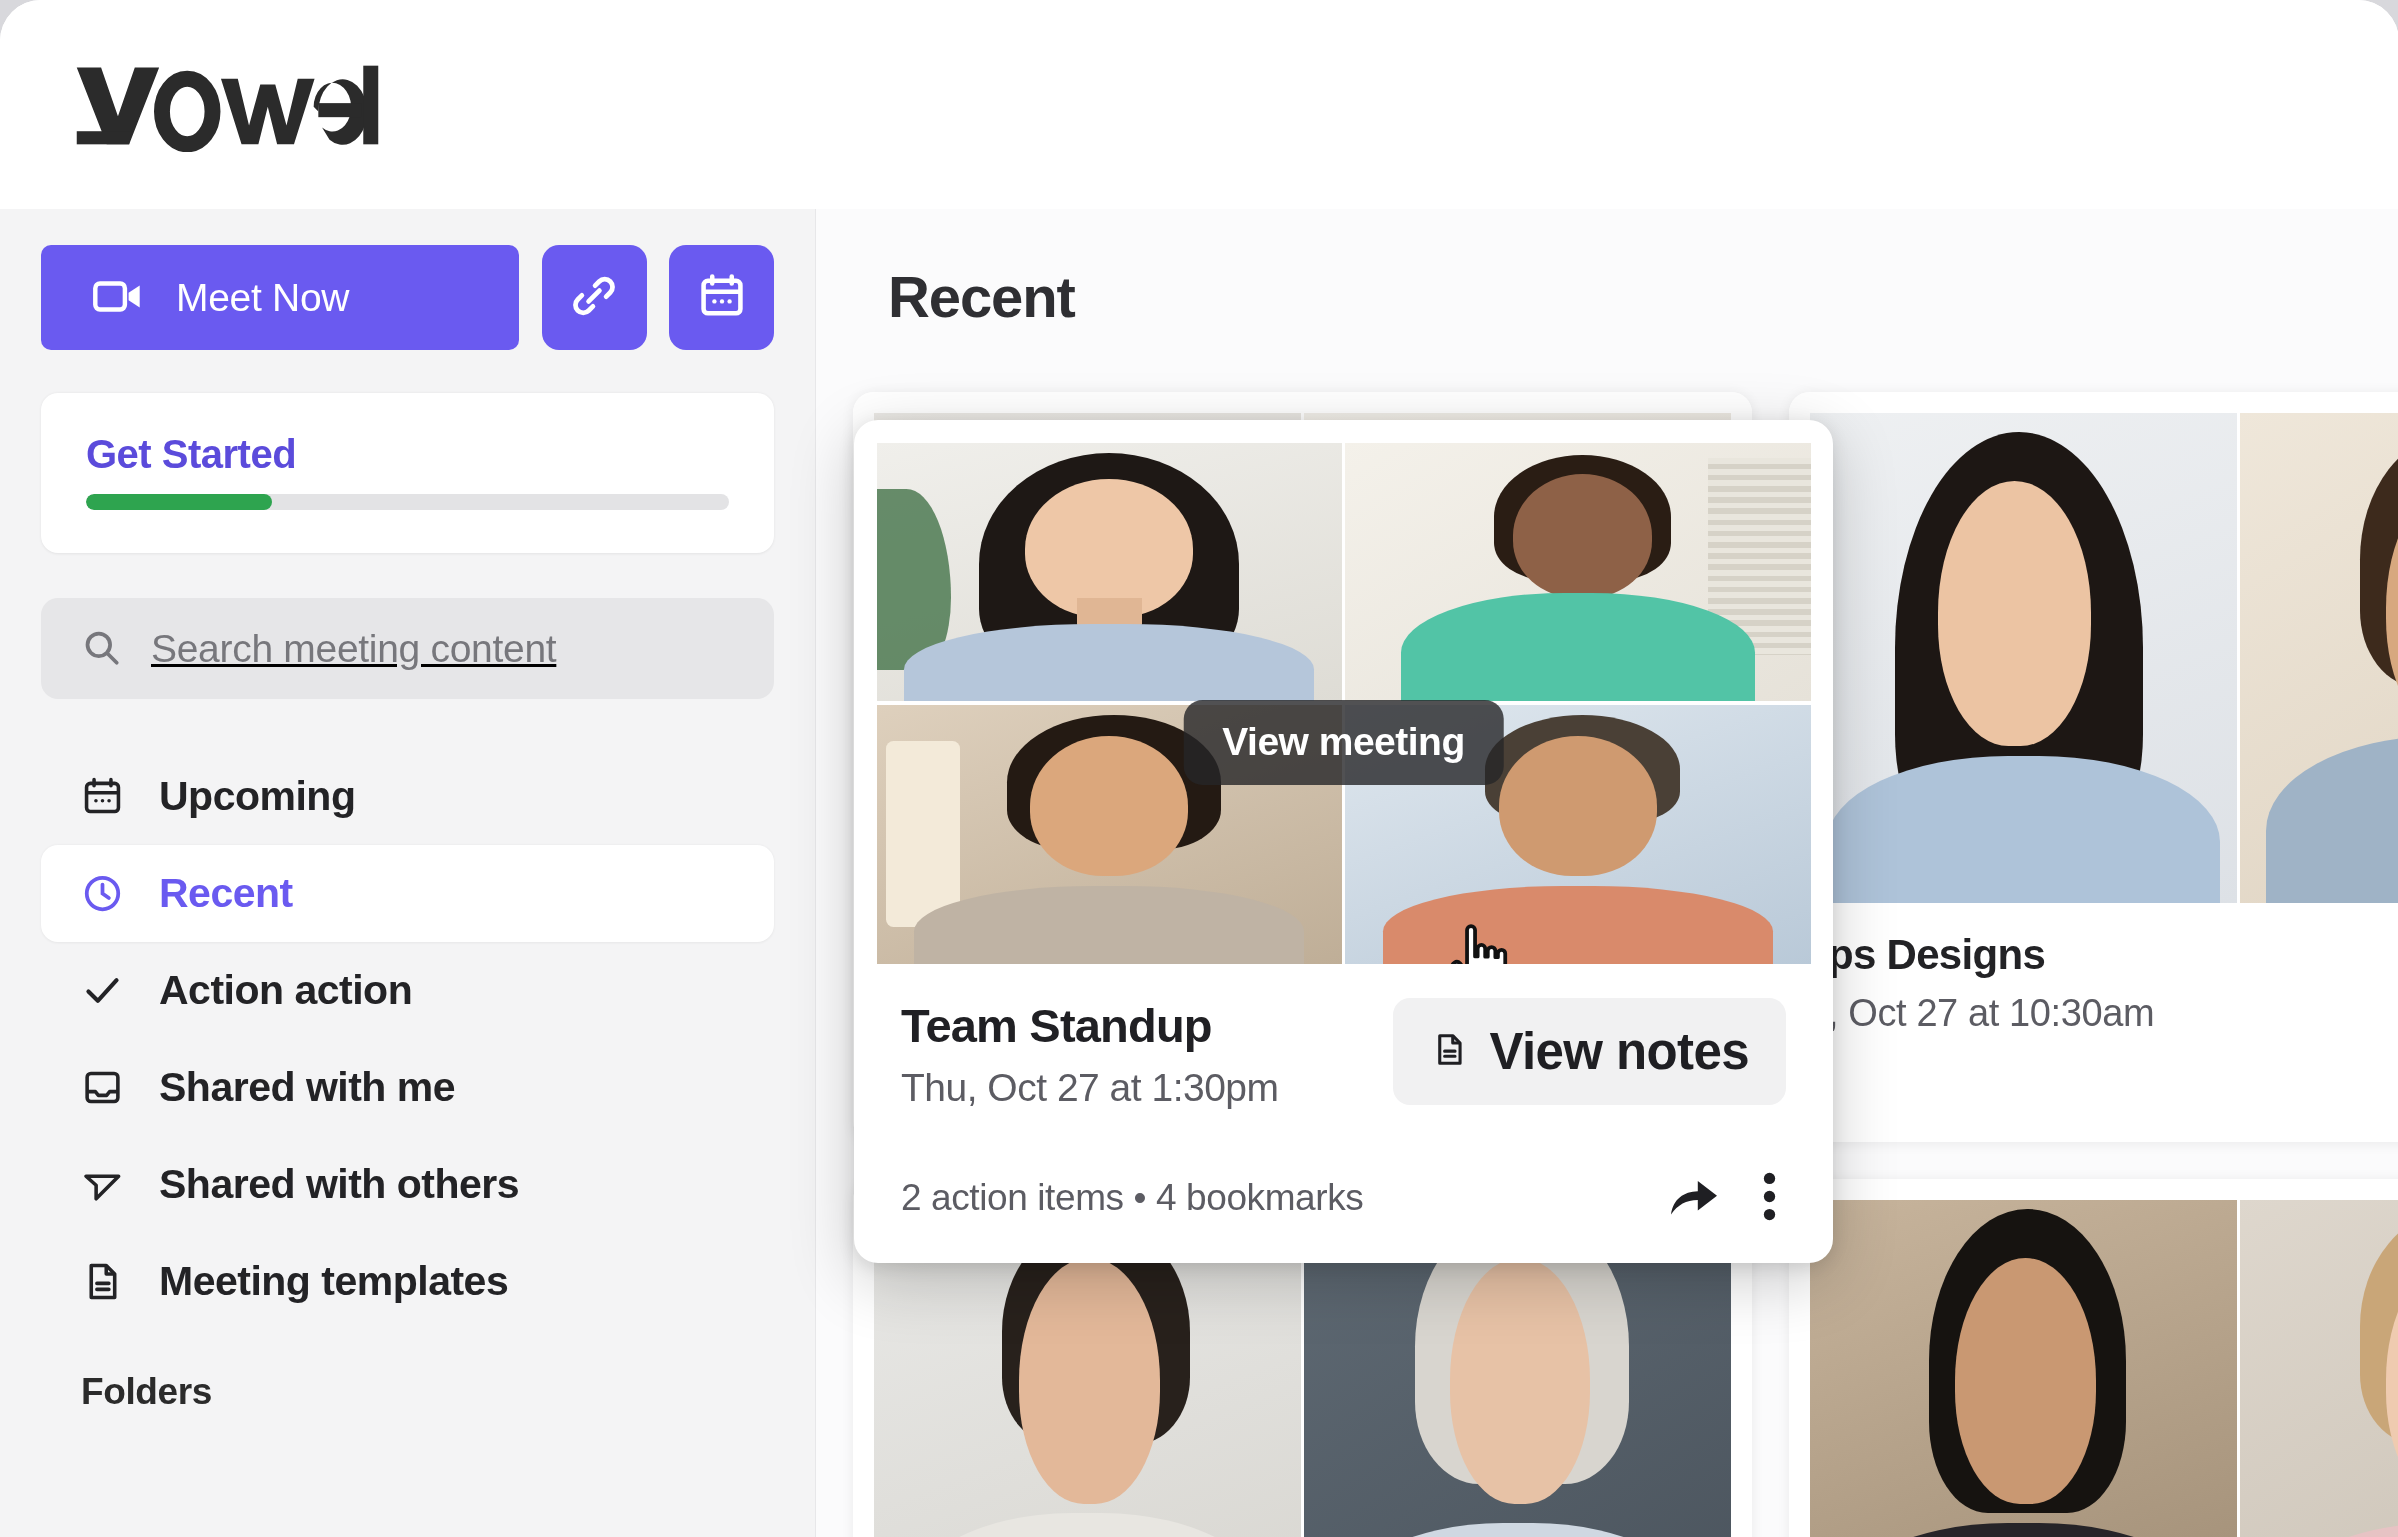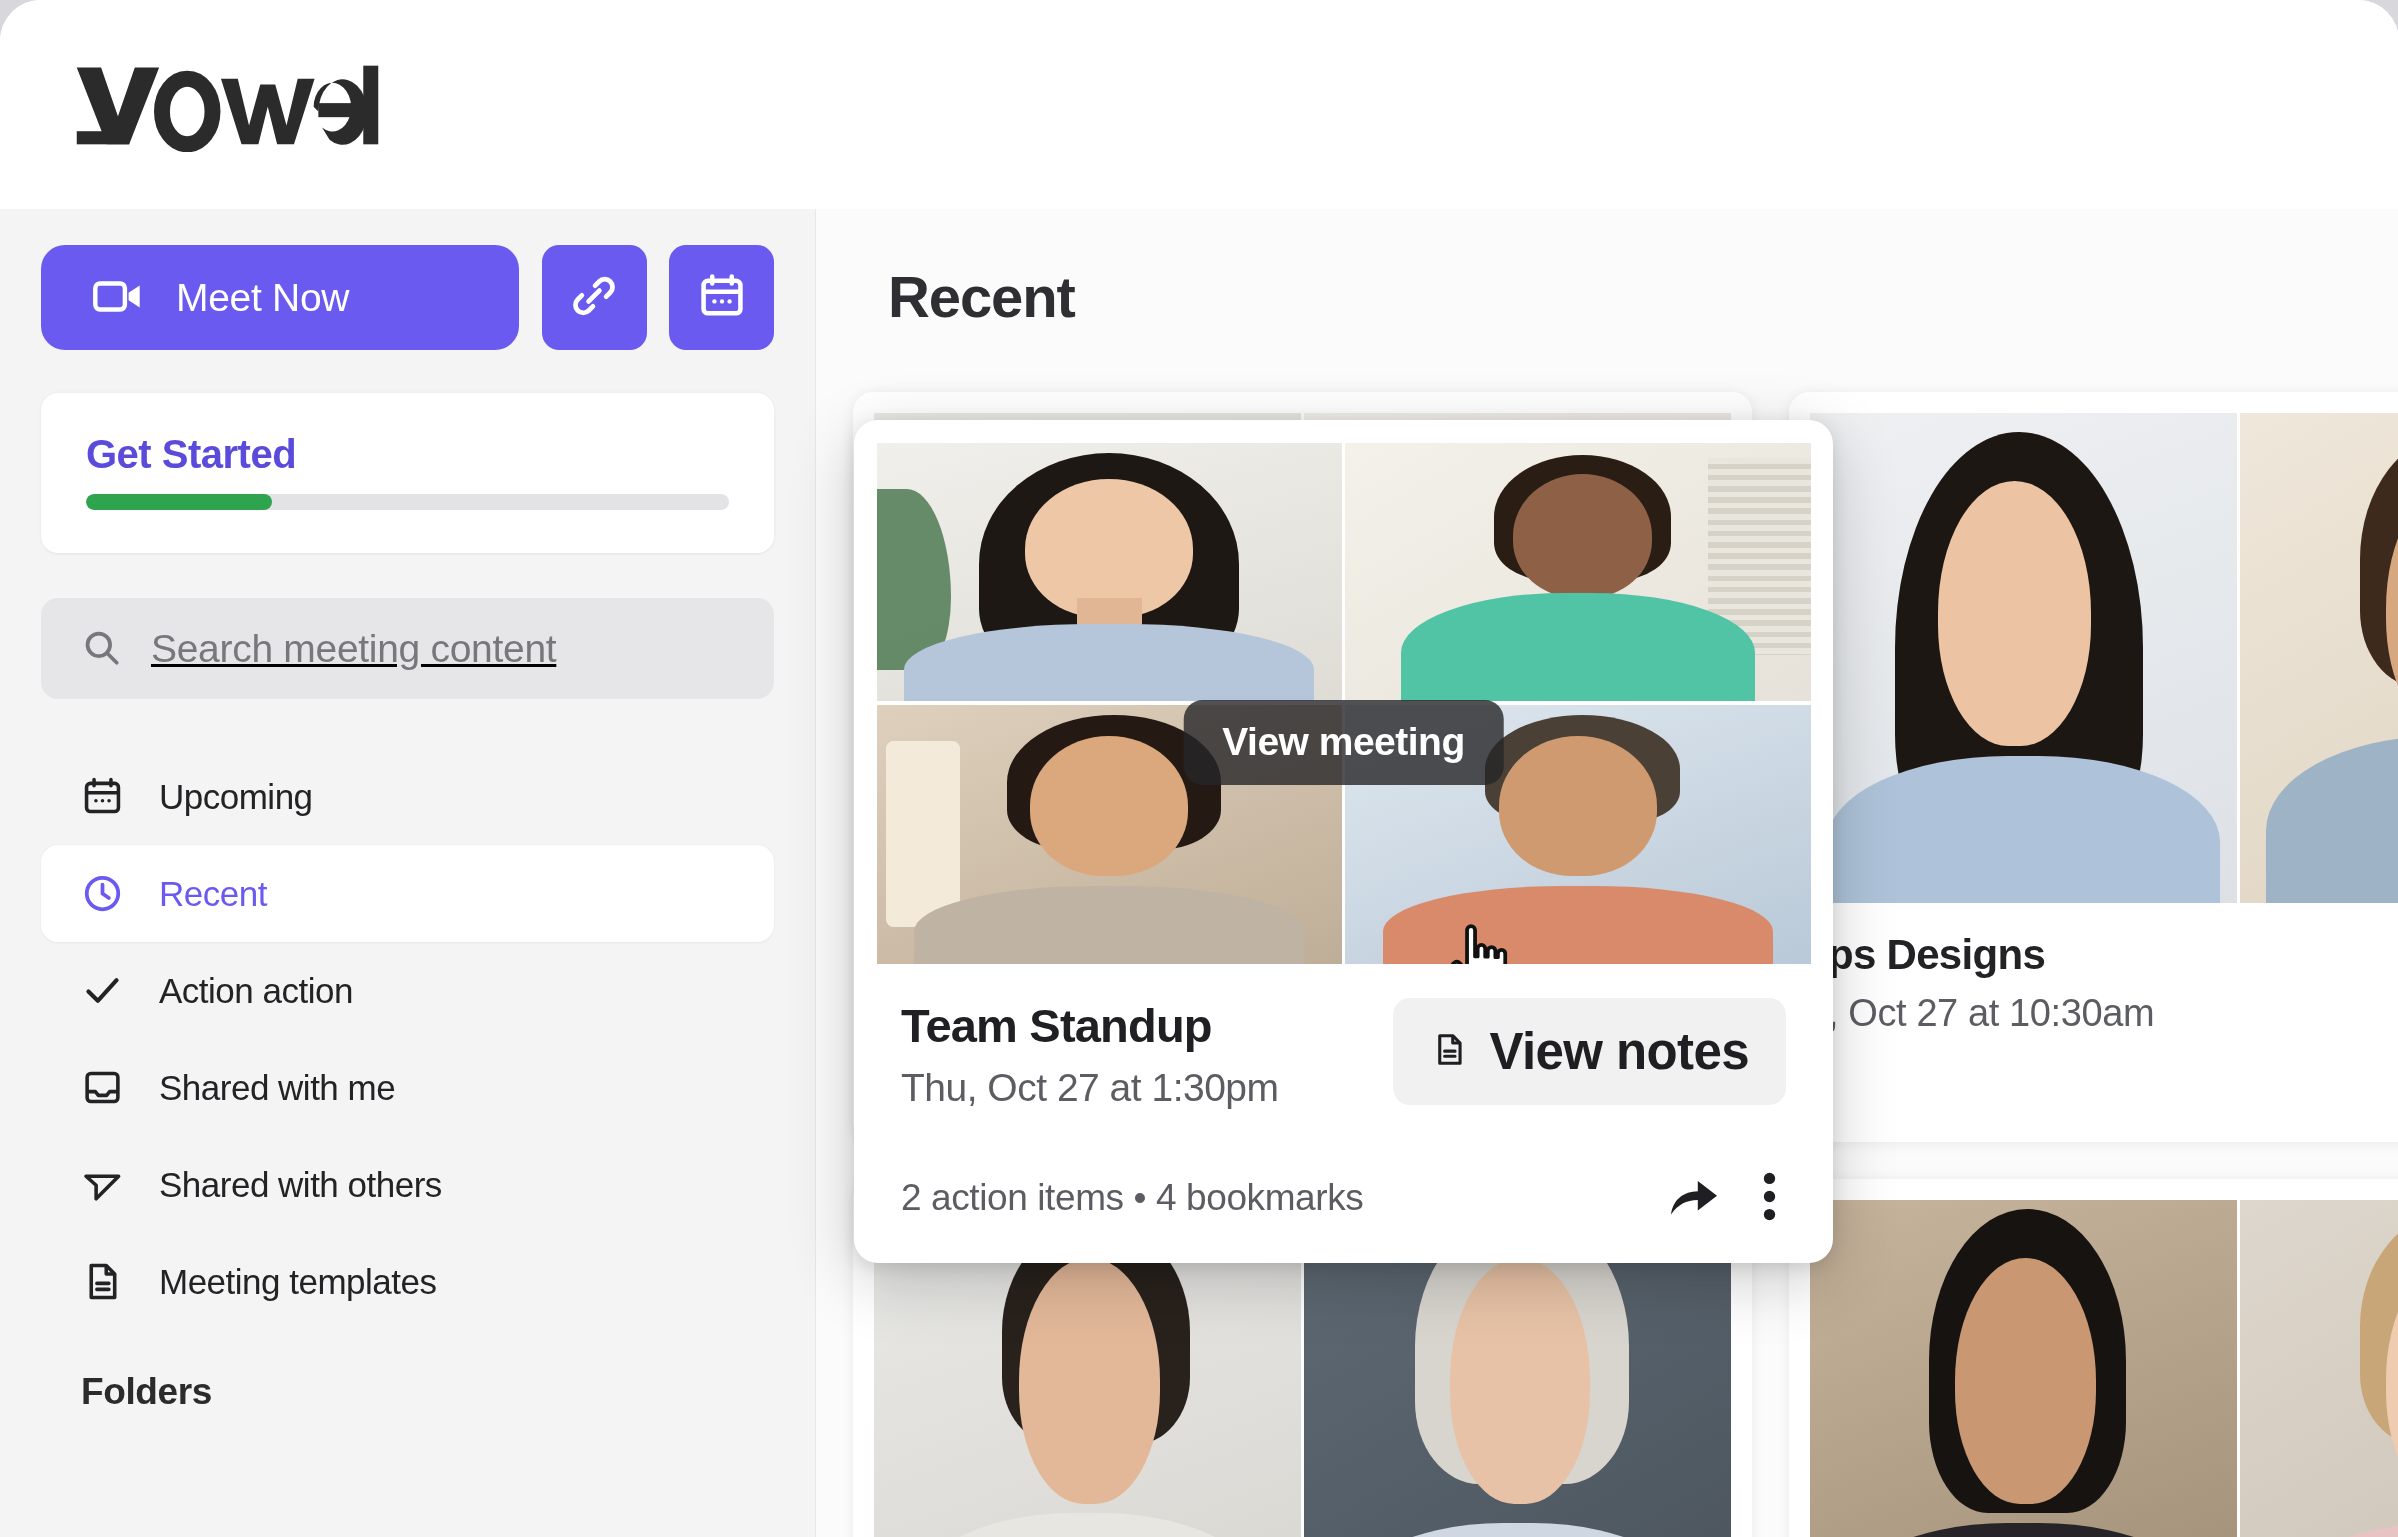--- a/index.html
+++ b/index.html
@@ -51,21 +51,21 @@
   .btn-row {
     display: flex;
     gap: 22.5px;
     padding: 0 41px;
     margin-bottom: 43px;
   }
   .meet-now {
     flex: 1;
     height: 105px;
     background: #6a5af0;
-    border-radius: 24px;
+    border-radius: 10px;
     border: none;
     display: flex;
     align-items: center;
     padding-left: 52px;
     gap: 34px;
     cursor: pointer;
   }
   .meet-now-label {
     color: #ffffff;
     font-size: 39px;
@@ -148,22 +148,22 @@
     height: 97px;
     padding: 0 39px;
     border-radius: 17px;
     cursor: pointer;
   }
   .nav-item.active {
     background: #ffffff;
     box-shadow: 0 0.9px 2.8px rgba(0,0,0,0.06);
   }
   .nav-label {
-    font-size: 35px;
-    font-weight: 400;
+    font-size: 41px;
+    font-weight: 700;
     color: #232326;
     letter-spacing: -0.5px;
   }
   .nav-item.active .nav-label { color: #6a5af0; }
   .nav-icon { width: 45px; height: 45px; display: flex; align-items: center; justify-content: center; flex-shrink: 0; }
 
   .folders-head {
     padding: 41px 81px 0 81px;
     font-size: 37px;
     font-weight: bold;

